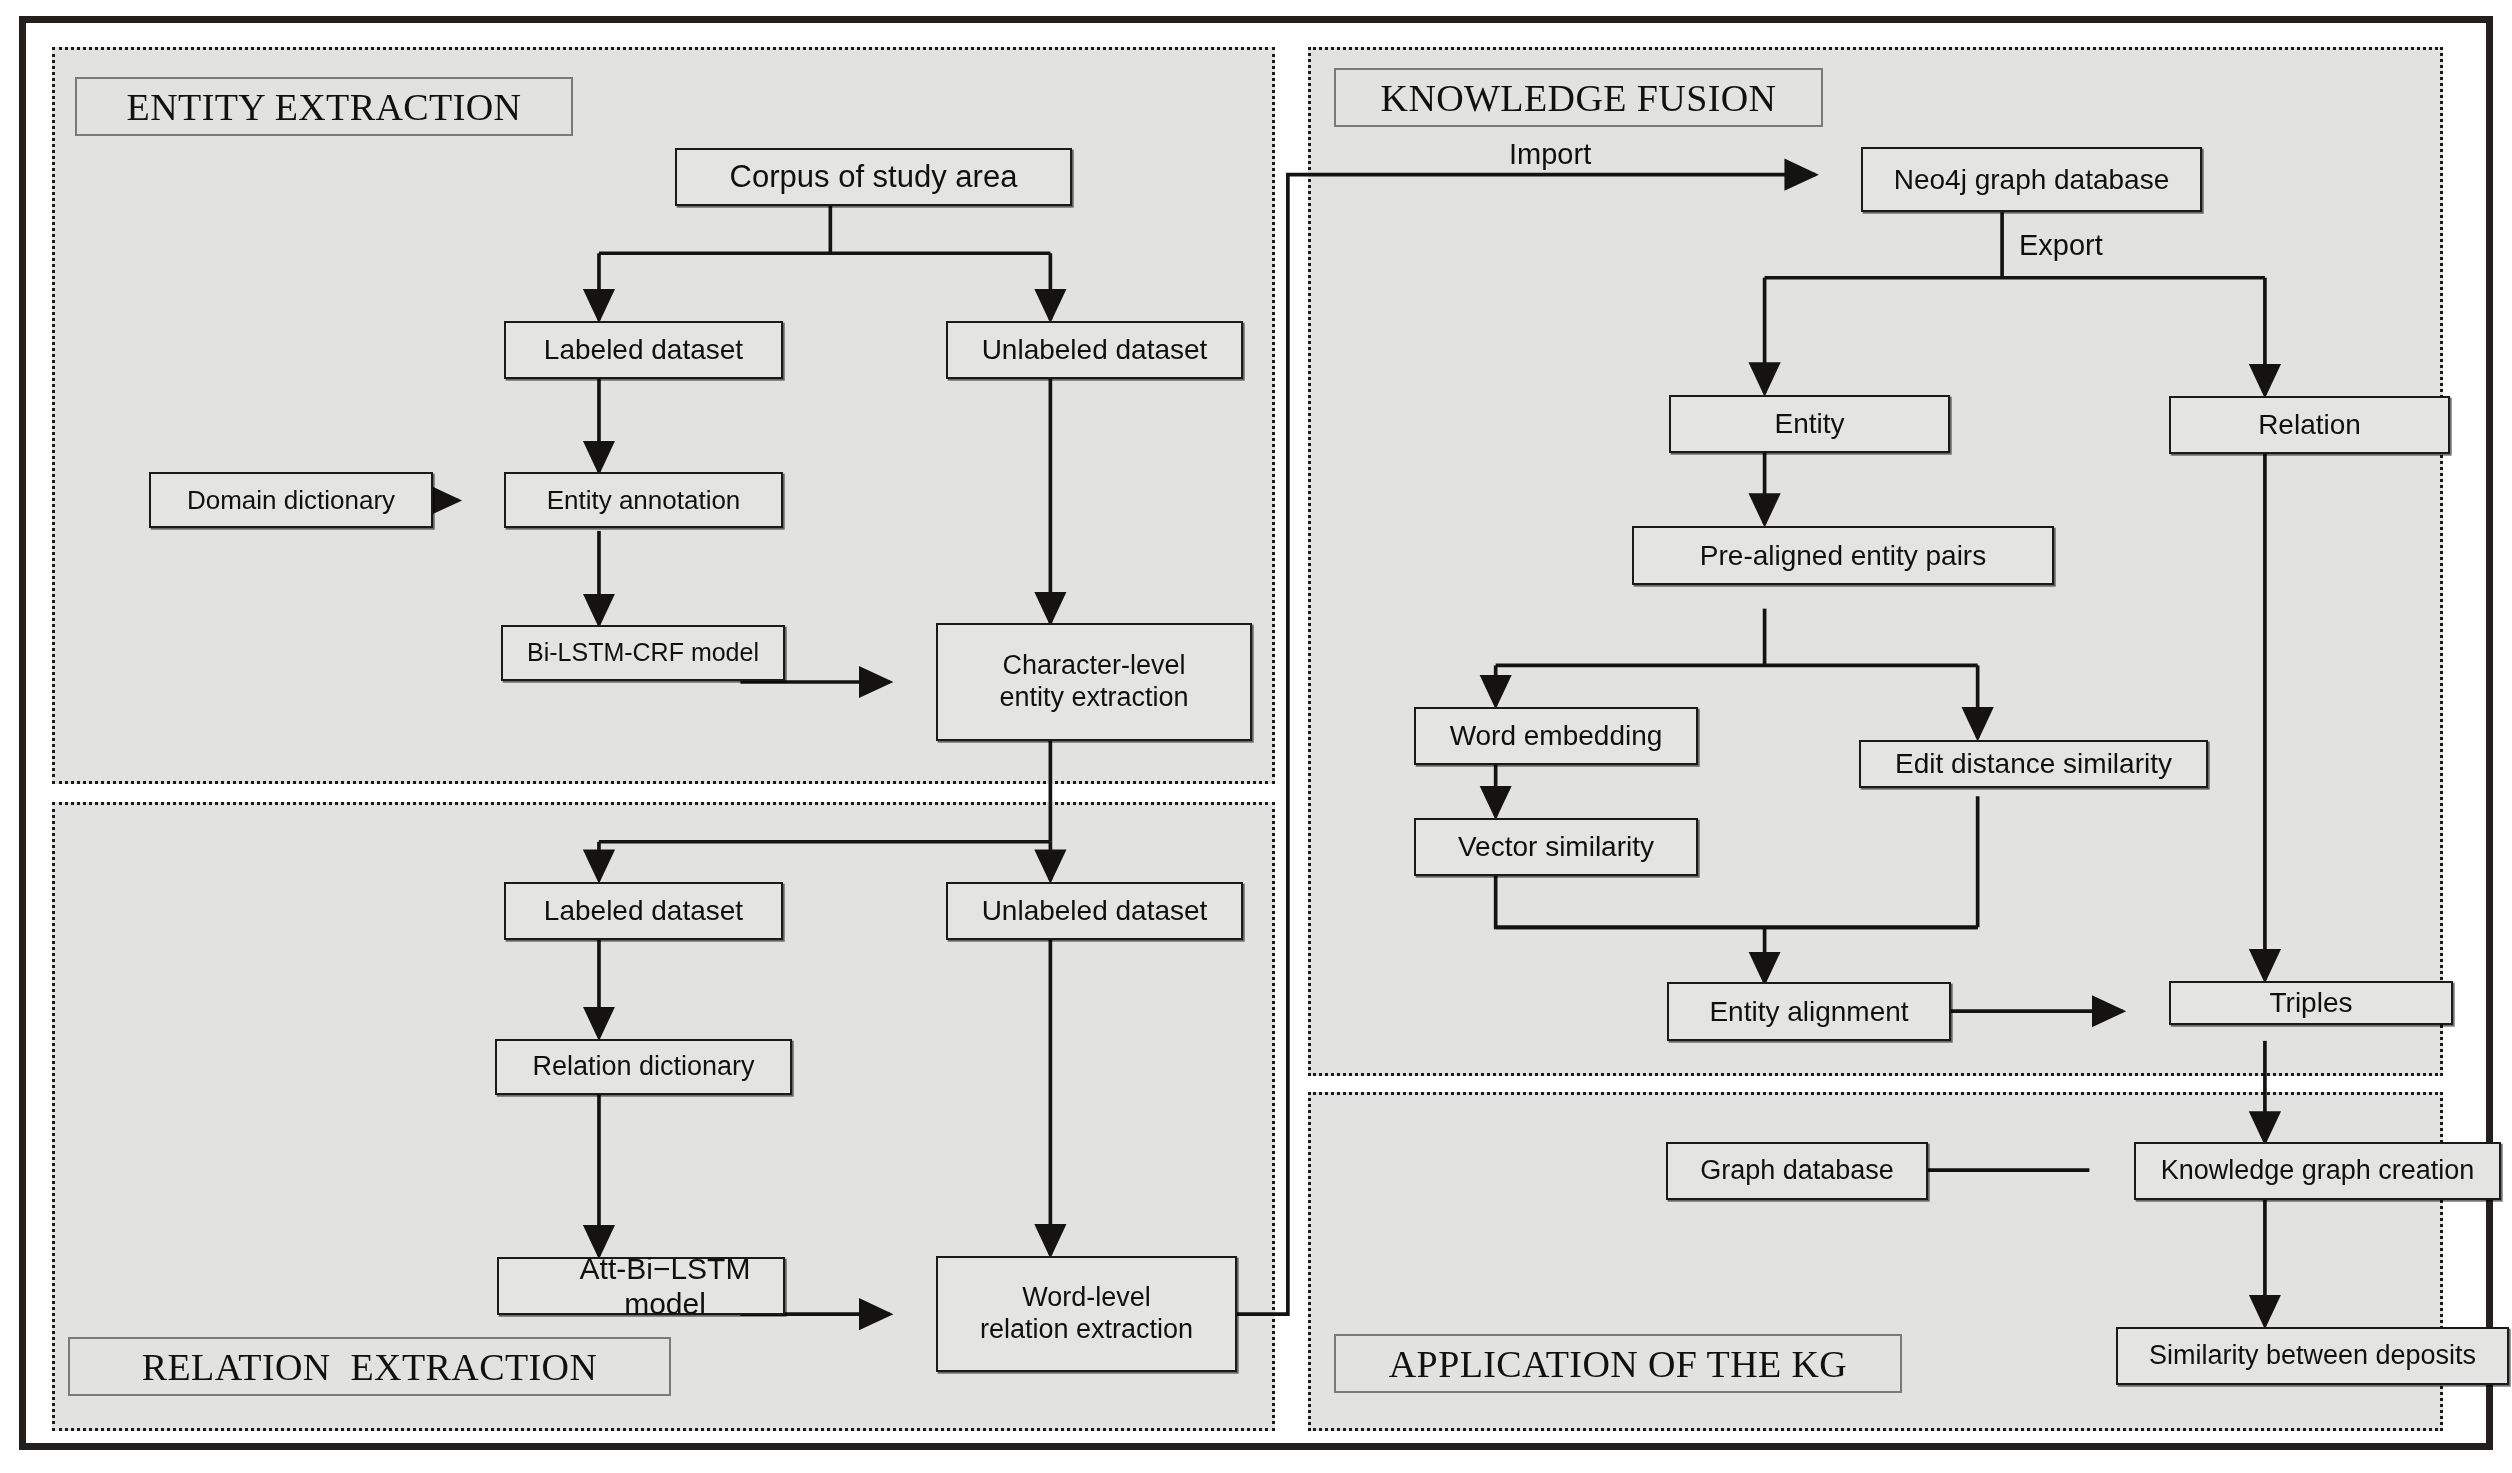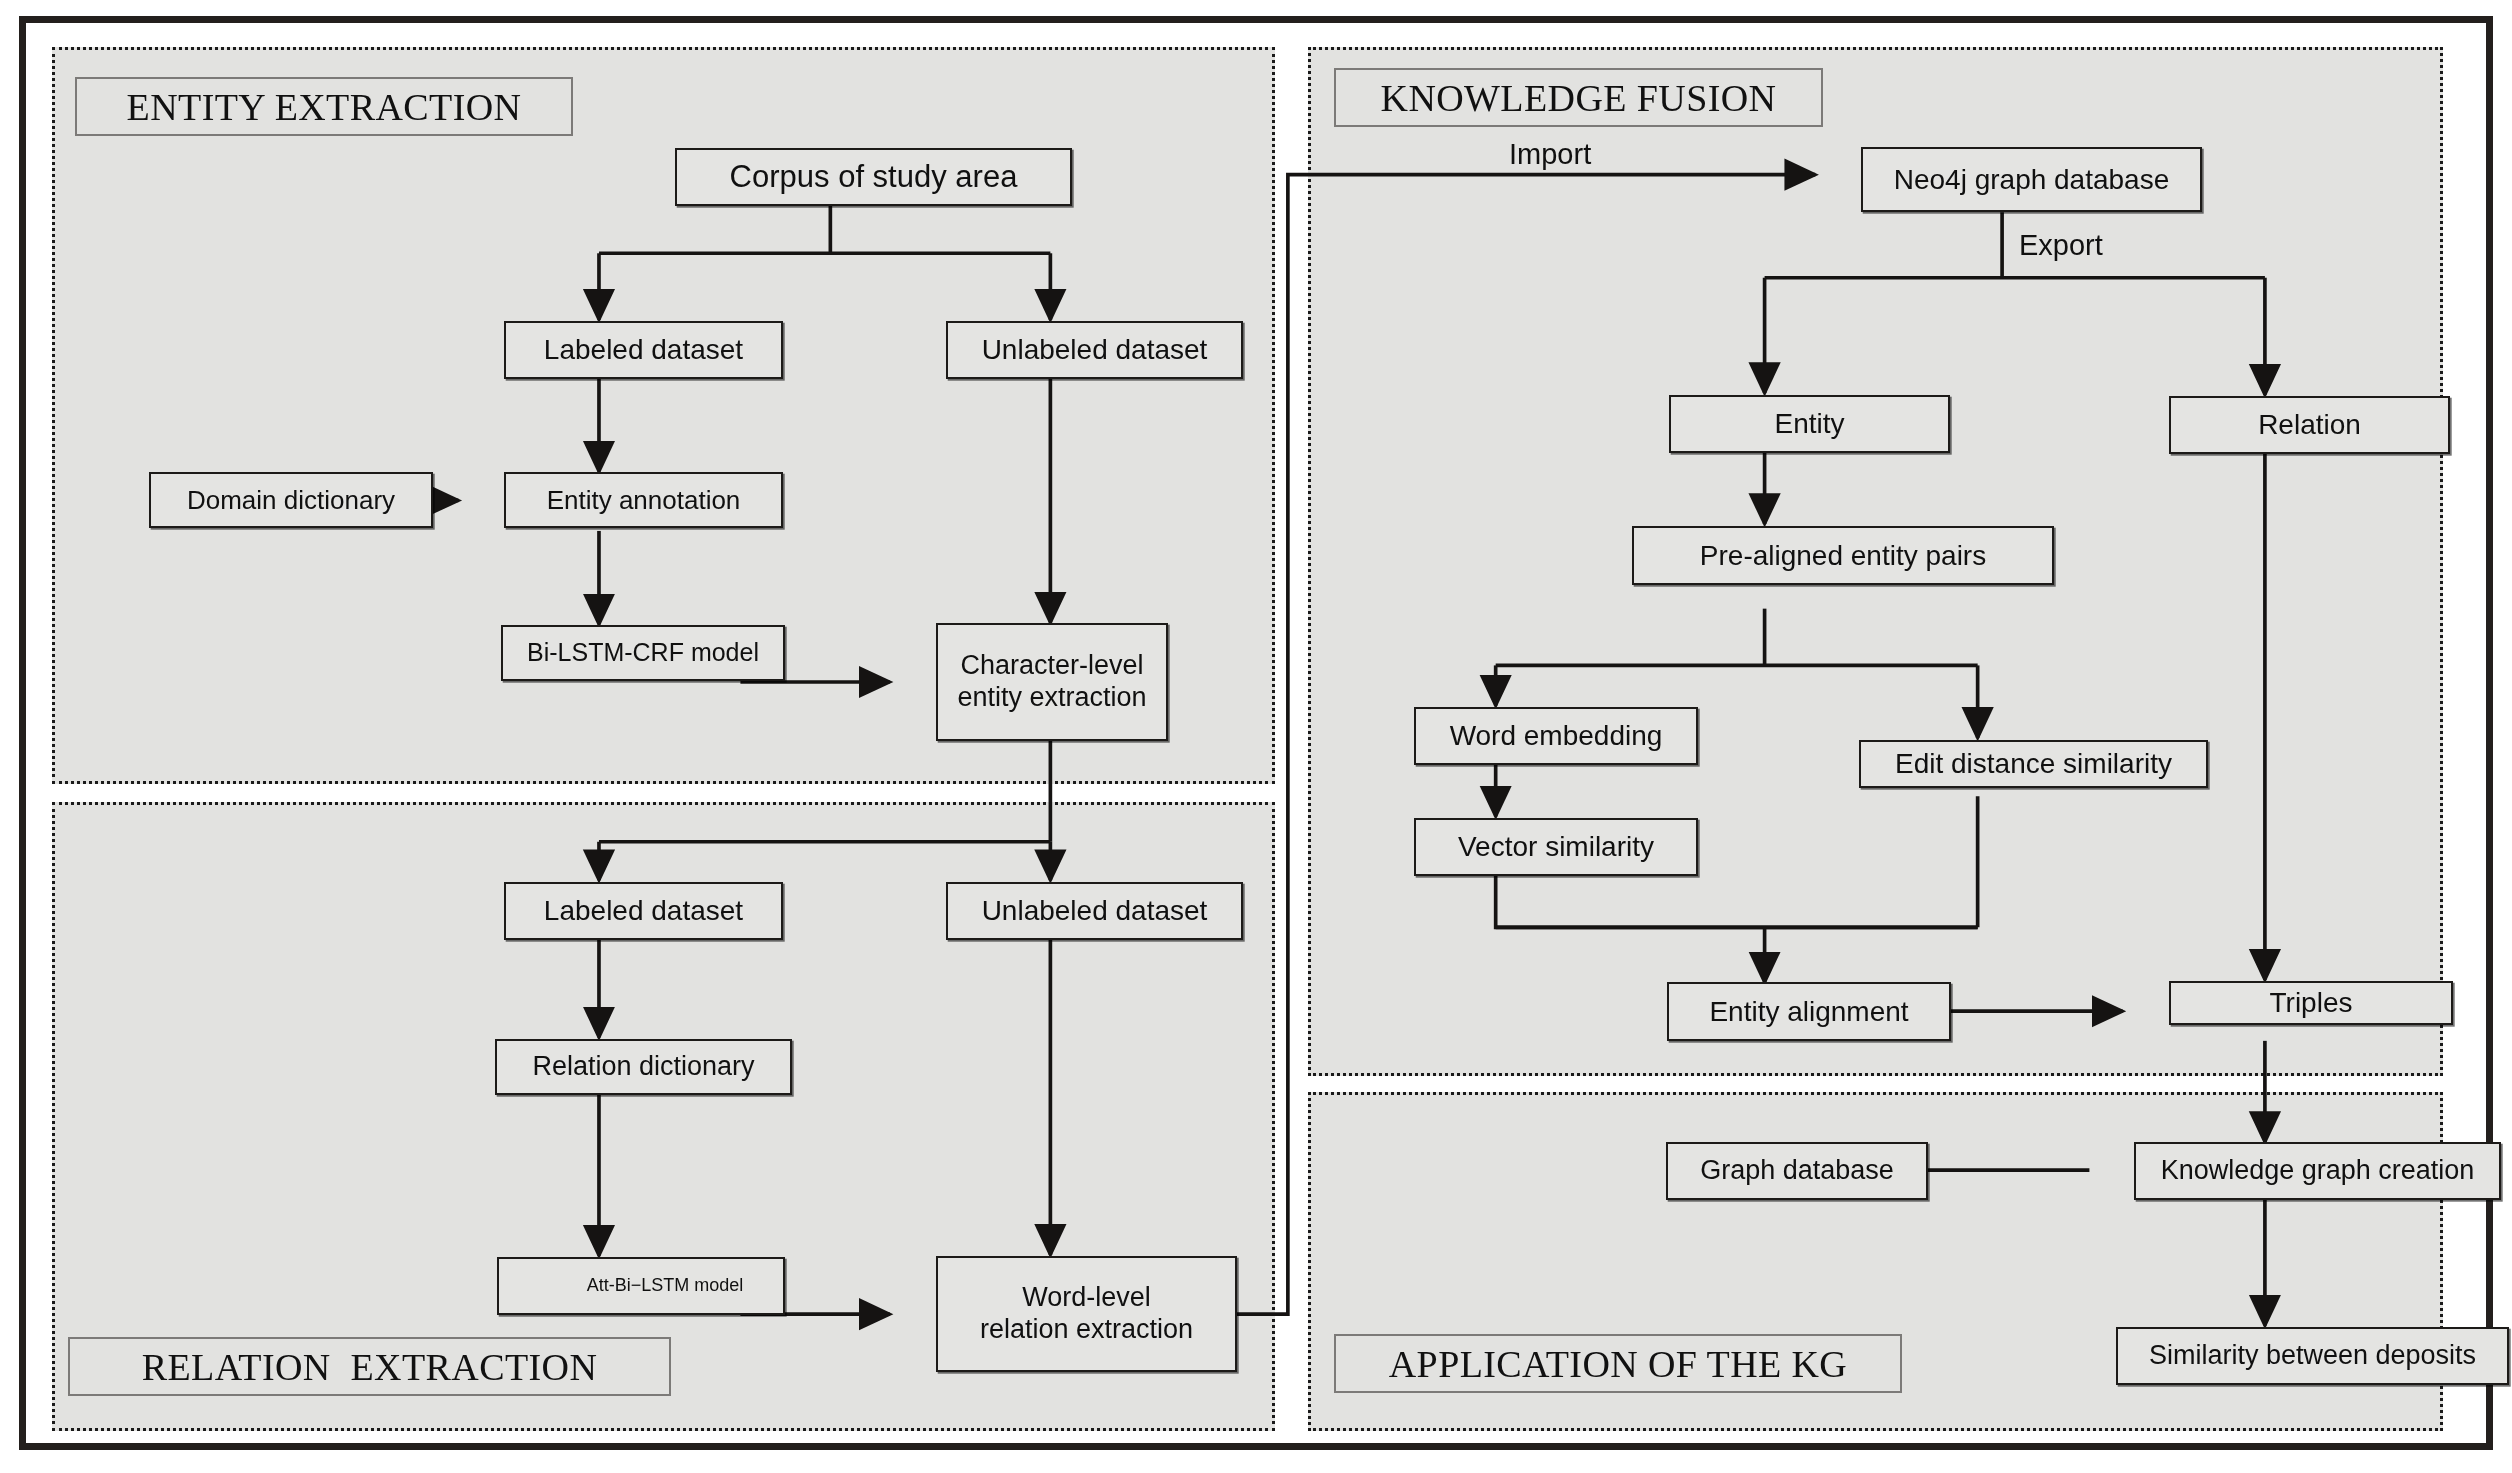--- a/index.html
+++ b/index.html
@@ -147,30 +147,30 @@
   <div class="node" style="left:460px;top:321px;width:279px;height:58px;font-size:28px;">Labeled dataset</div>
 
   <div class="node" style="left:902px;top:321px;width:297px;height:58px;font-size:28px;">Unlabeled dataset</div>
 
   <div class="node" style="left:105px;top:472px;width:284px;height:56px;font-size:26px;">Domain dictionary</div>
 
   <div class="node" style="left:460px;top:472px;width:279px;height:56px;font-size:26px;">Entity annotation</div>
 
   <div class="node" style="left:457px;top:625px;width:284px;height:56px;font-size:25px;">Bi-LSTM-CRF  model</div>
 
-  <div class="node" style="left:892px;top:623px;width:232px;height:118px;font-size:27px;">Character-level
+  <div class="node" style="left:892px;top:623px;width:316px;height:118px;font-size:27px;">Character-level
 entity extraction</div>
 
   <div class="node" style="left:460px;top:882px;width:279px;height:58px;font-size:28px;">Labeled dataset</div>
 
   <div class="node" style="left:902px;top:882px;width:297px;height:58px;font-size:28px;">Unlabeled dataset</div>
 
   <div class="node" style="left:451px;top:1039px;width:297px;height:56px;font-size:27px;">Relation dictionary</div>
 
-  <div class="node" style="left:453px;top:1257px;width:288px;height:58px;font-size:18px;padding-left:48px;">Att-Bi−LSTM  model</div>
+  <div class="node" style="left:453px;top:1257px;width:288px;height:58px;font-size:30px;padding-left:48px;">Att-Bi−LSTM  model</div>
 
   <div class="node" style="left:892px;top:1256px;width:301px;height:116px;font-size:27px;">Word-level
 relation extraction</div>
 
   <div class="node" style="left:1817px;top:147px;width:341px;height:65px;font-size:28px;">Neo4j graph database</div>
 
   <div class="node" style="left:1625px;top:395px;width:281px;height:58px;font-size:28px;">Entity</div>
 
   <div class="node" style="left:2125px;top:396px;width:281px;height:58px;font-size:28px;">Relation</div>
 

